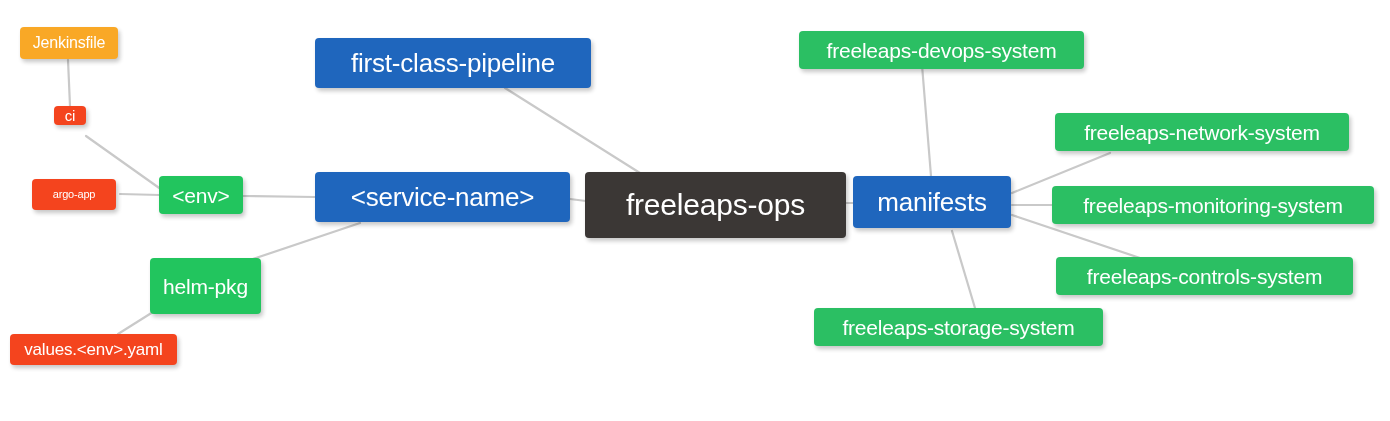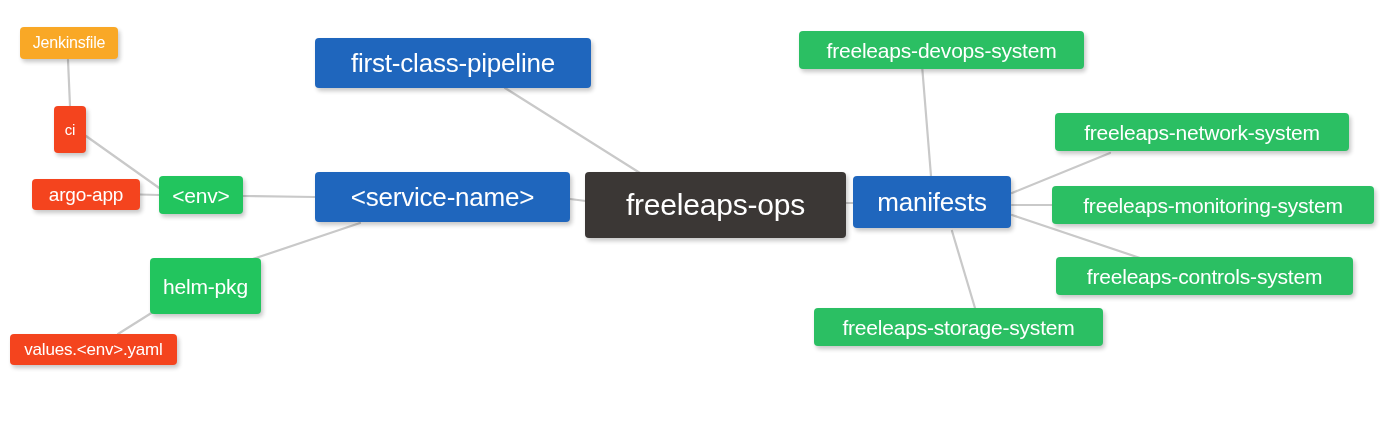--- a/index.html
+++ b/index.html
@@ -99,25 +99,25 @@
   </div>
 
   <div class="node n-green" style="left:159px; top:176px; width:84px; height:38px; font-size:21px;">
     <span>&lt;env&gt;</span>
   </div>
 
   <div class="node n-green" style="left:150px; top:258px; width:111px; height:56px; font-size:21px;">
     <span>helm-pkg</span>
   </div>
 
-  <div class="node n-red" style="left:54px; top:106px; width:32px; height:47px; font-size:15px;">
+  <div class="node n-red" style="left:54px; top:106px; width:32px; height:19px; font-size:15px;">
     <span>ci</span>
   </div>
 
-  <div class="node n-red" style="left:32px; top:179px; width:108px; height:31px; font-size:19px;">
+  <div class="node n-red" style="left:32px; top:179px; width:84px; height:31px; font-size:11px;">
     <span>argo-app</span>
   </div>
 
   <div class="node n-red" style="left:10px; top:334px; width:167px; height:31px; font-size:17px;">
     <span>values.&lt;env&gt;.yaml</span>
   </div>
 
   <div class="node n-orange" style="left:20px; top:27px; width:98px; height:32px; font-size:16px;">
     <span>Jenkinsfile</span>
   </div>

